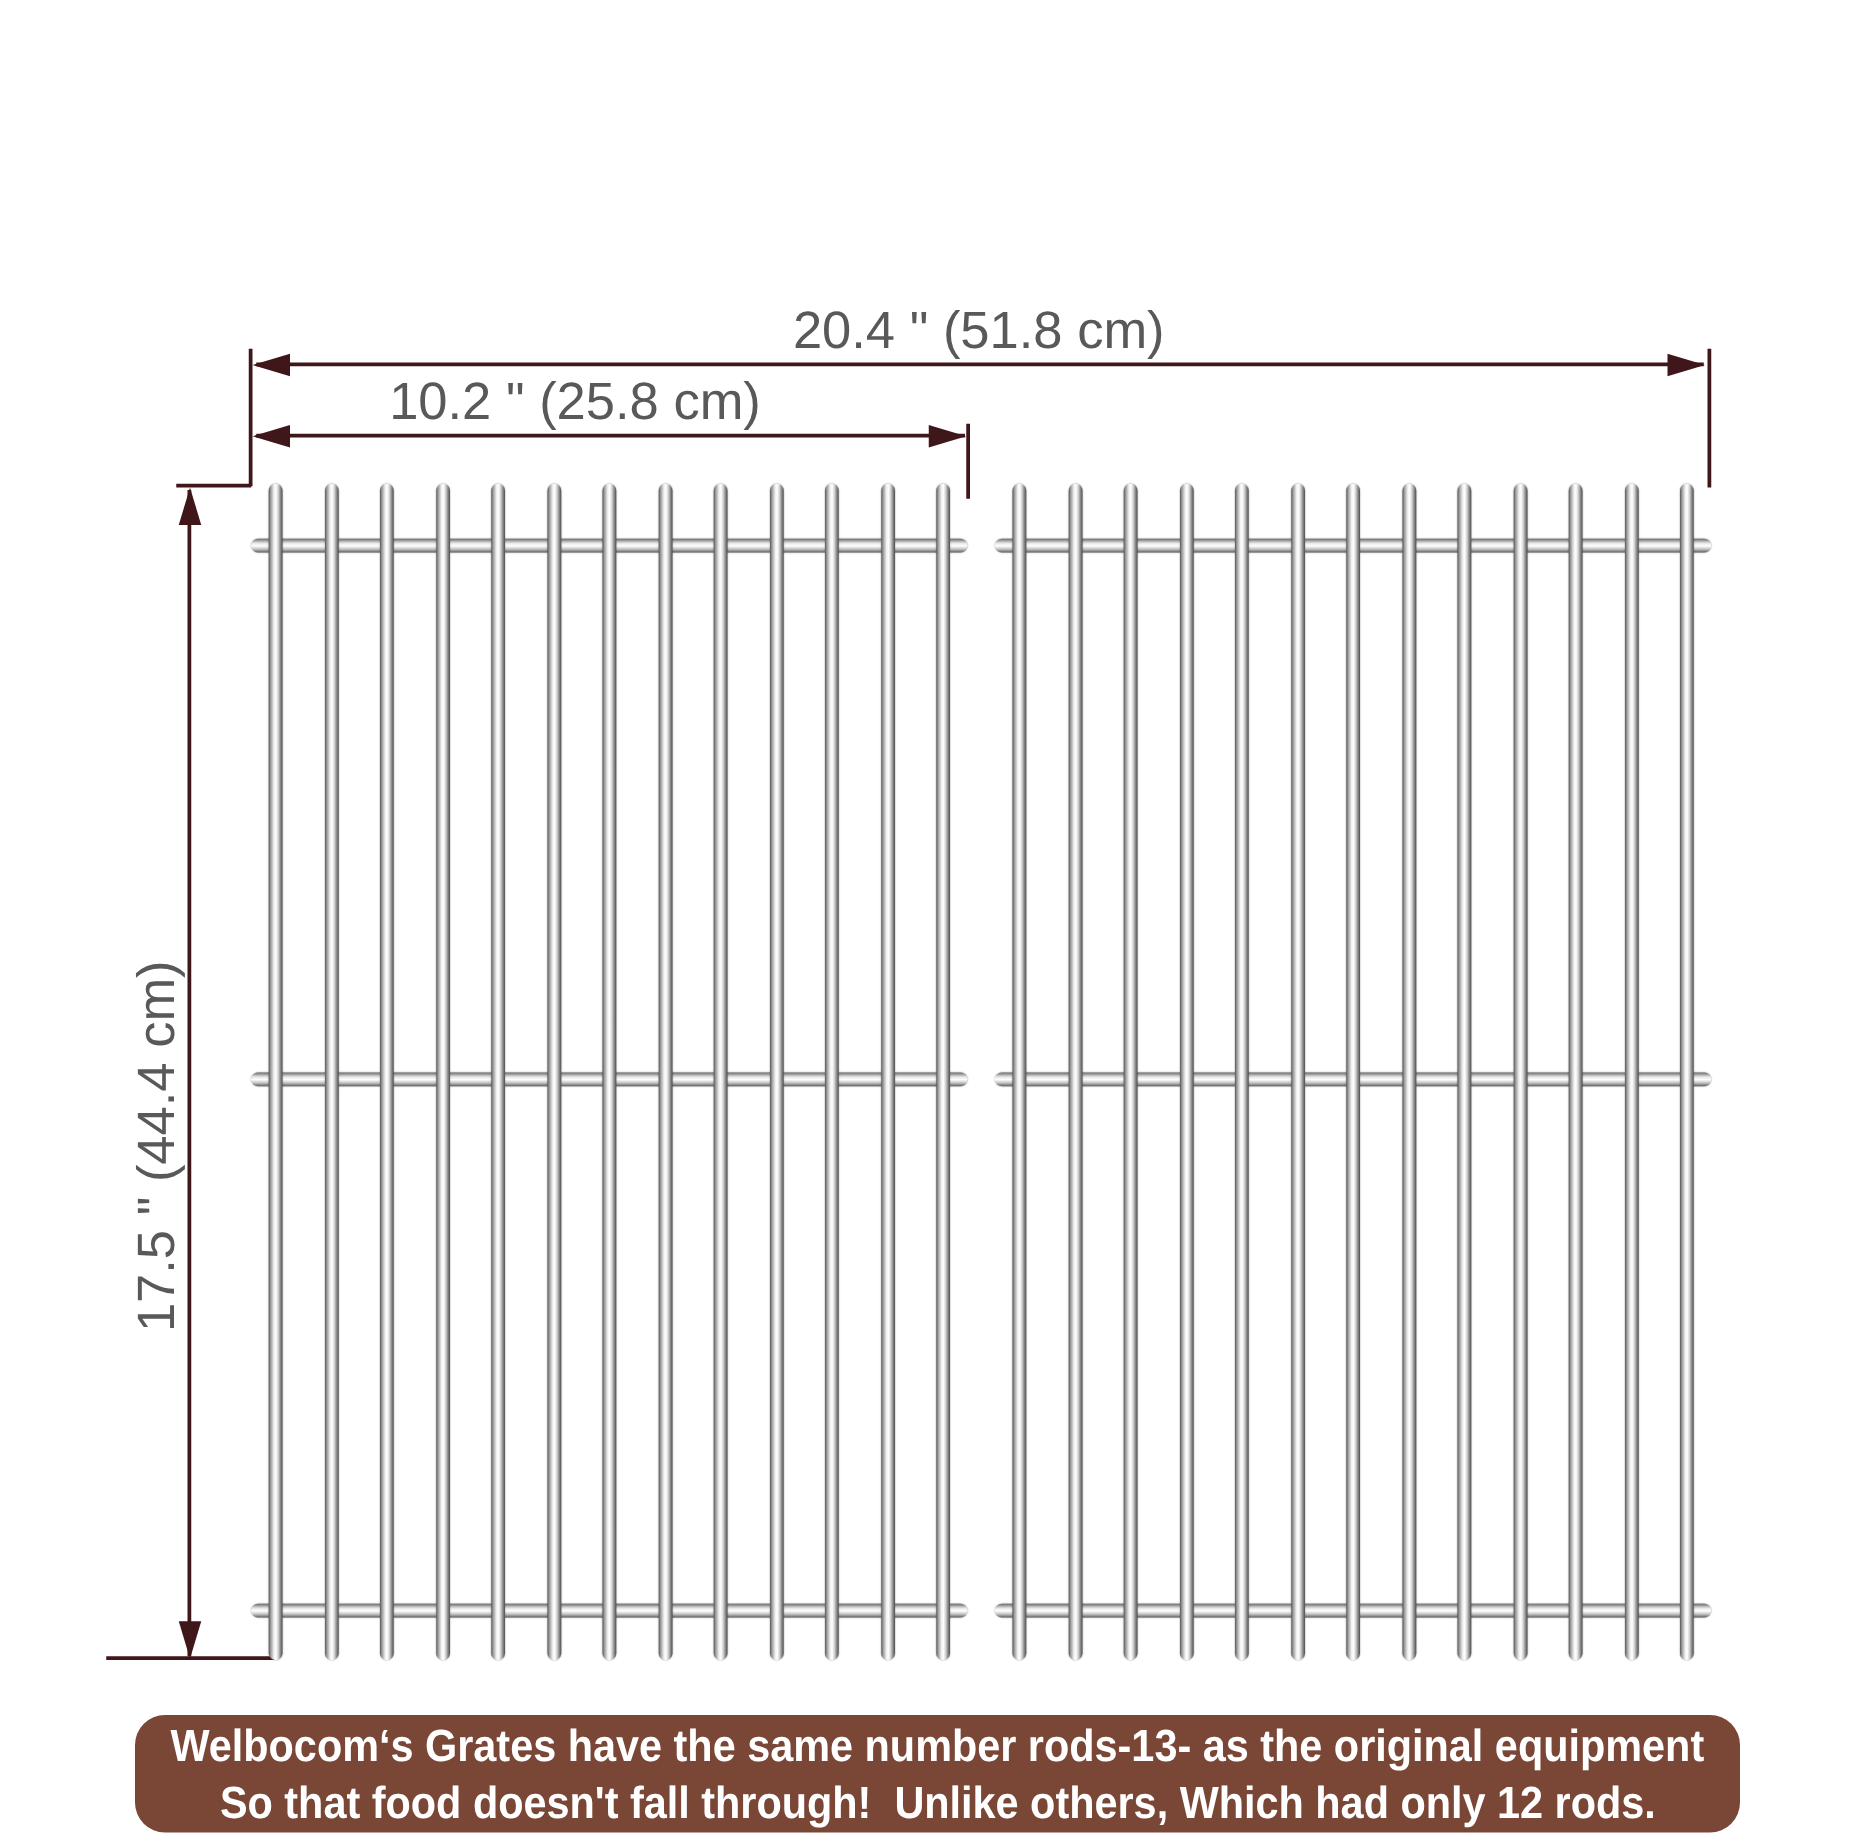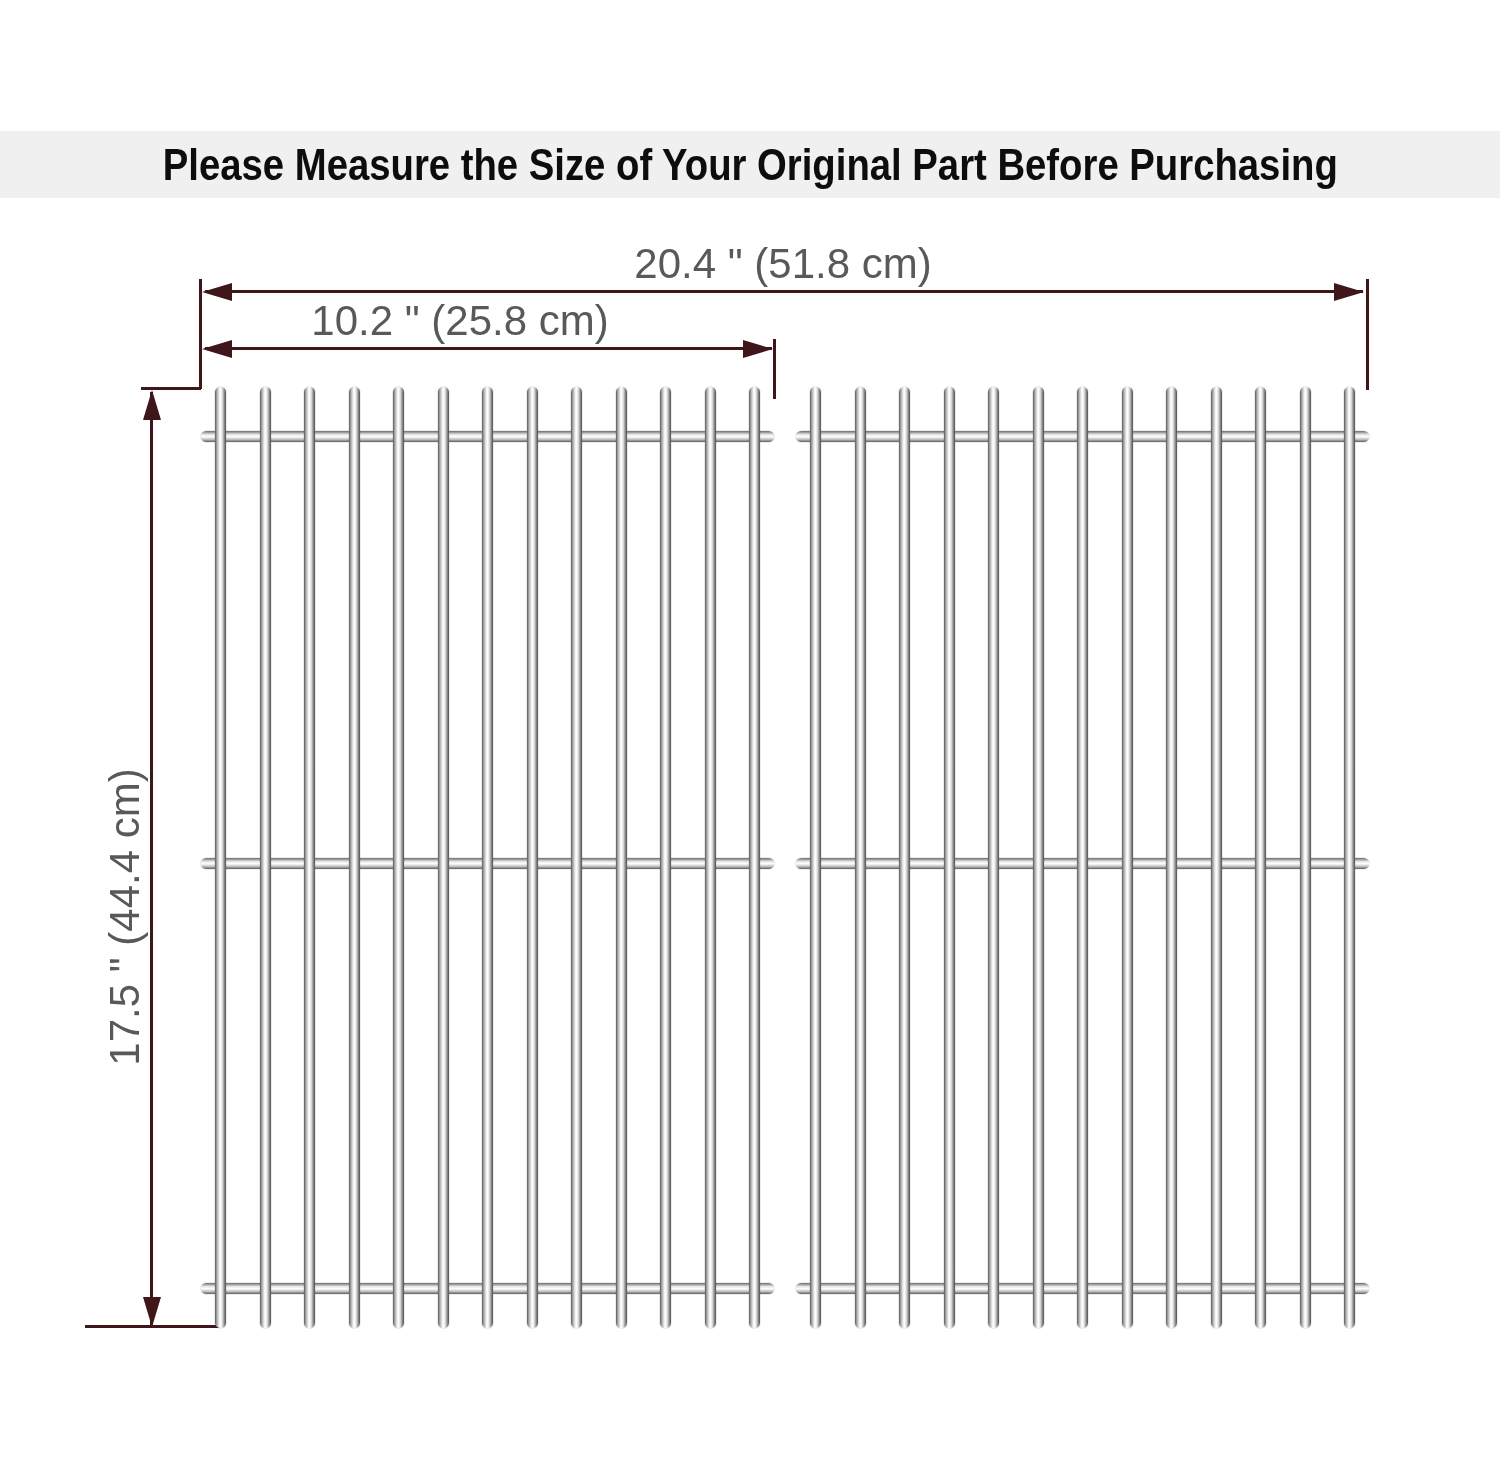--- a/index.html
+++ b/index.html
@@ -75,23 +75,20 @@
     color:#ffffff; font-size:36px; font-weight:bold; line-height:45px;
     transform:scaleX(0.92); transform-origin:center;
     white-space:pre; text-align:center;
   }
 </style>
 </head>
 <body>
 
 <div class="canvas">
 
-  <div class="subtitle-band">
-    <div class="subtitle-text">Please Measure the Size of Your Original Part Before Purchasing</div>
-  </div>
 
   <div class="dim-label" style="left:583px; top:240px; width:400px;">20.4 " (51.8 cm)</div>
   <div class="dim-line" style="left:205px; top:290px; width:1158px; height:3px;"></div>
   <div class="arrow left" style="left:202px; top:282.5px;"></div>
   <div class="arrow right" style="left:1334px; top:282.5px;"></div>
   <div class="dim-tick" style="left:199px; top:279px; width:3px; height:110px;"></div>
   <div class="dim-tick" style="left:1366px; top:279px; width:3px; height:111px;"></div>
 
   <div class="dim-label" style="left:260px; top:297px; width:400px;">10.2 " (25.8 cm)</div>
   <div class="dim-line" style="left:205px; top:347px; width:567px; height:3px;"></div>
@@ -137,14 +134,18 @@
       <div class="rod" style="left: 222.5px;"></div>
       <div class="rod" style="left: 267px;"></div>
       <div class="rod" style="left: 311.5px;"></div>
       <div class="rod" style="left: 356px;"></div>
       <div class="rod" style="left: 400.5px;"></div>
       <div class="rod" style="left: 445px;"></div>
       <div class="rod" style="left: 489.5px;"></div>
       <div class="rod" style="left: 534px;"></div>
     </div>
 
+  <div class="footer-note">
+    <div class="footer-line">Welbocom‘s Grates have the same number rods-13- as the original equipment</div>
+    <div class="footer-line">So that food doesn't fall through!  Unlike others, Which had only 12 rods.</div>
+  </div>
 
 </div>
 
 </body></html>

